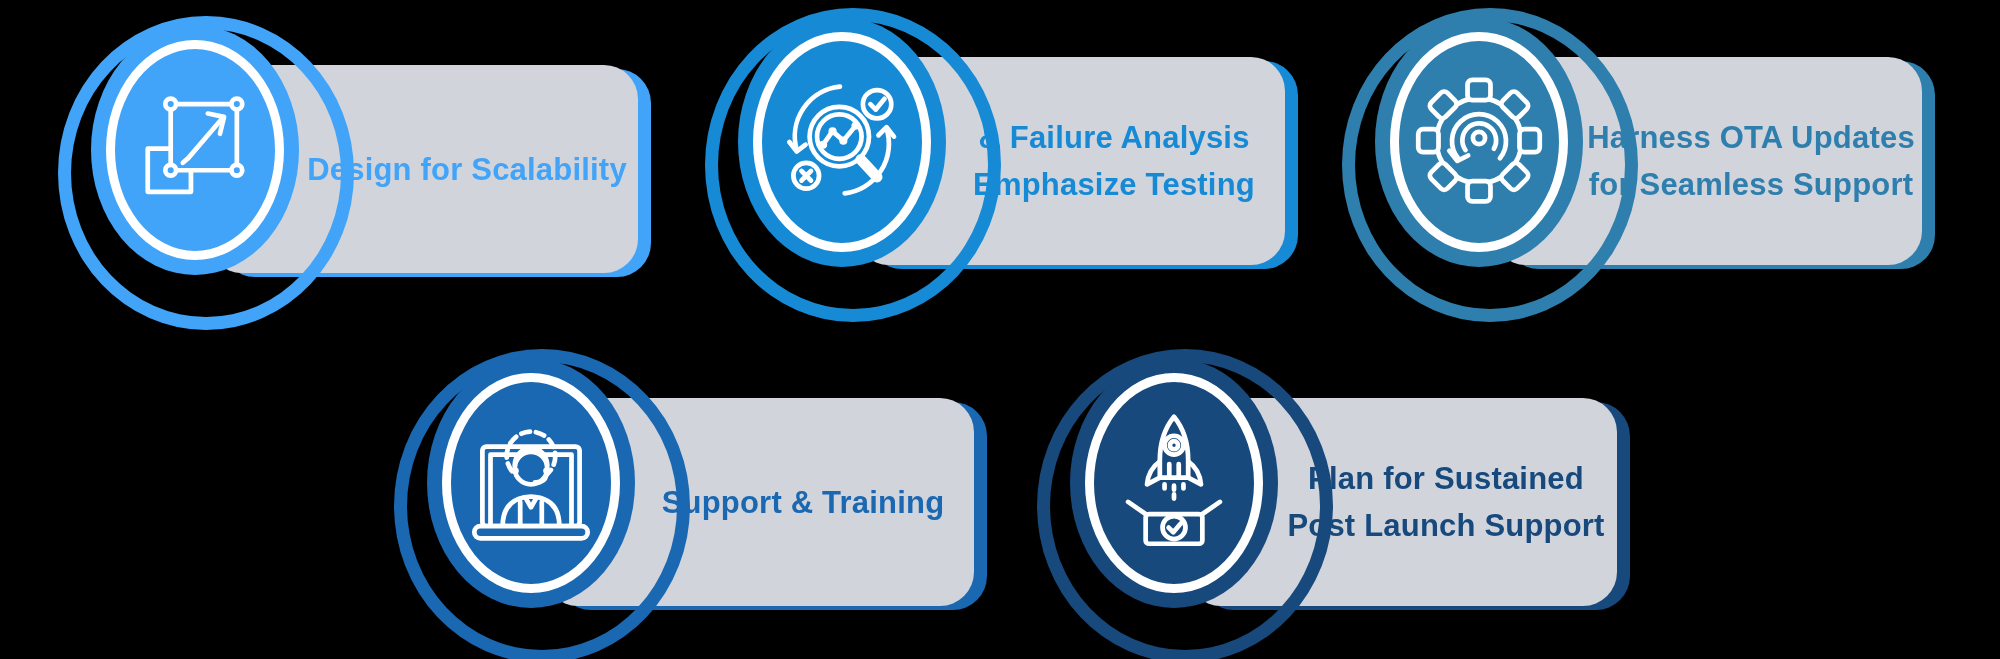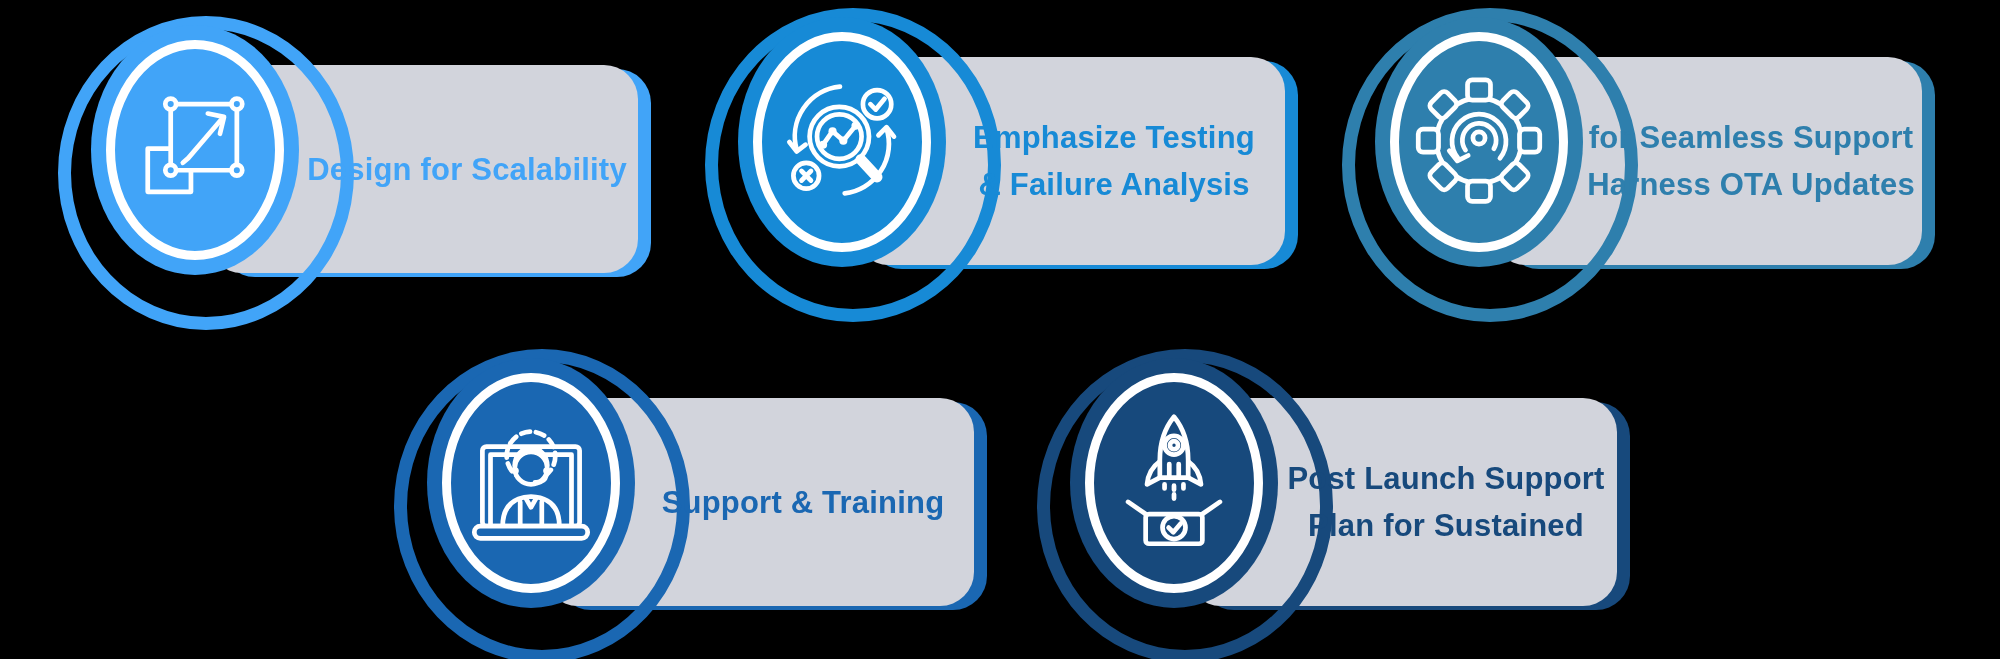--- a/index.html
+++ b/index.html
@@ -94,22 +94,22 @@
       <circle cx="102" cy="118" r="6" class="fillW"></circle>
       <circle cx="120" cy="96" r="6" class="fillW"></circle>
       <path d="M128,146 L152,172" style="stroke-width:16"></path>
       <circle cx="152" cy="64" r="21" class="fillA" style="stroke:#fff"></circle>
       <path d="M142,64 L150,72 L163,56"></path>
       <circle cx="47" cy="170" r="19" class="fillA" style="stroke:#fff"></circle>
       <path d="M40,163 L54,177 M54,163 L40,177"></path>
     </svg>
   </div>
   <div class="label">
+    <div>&amp; Failure Analysis</div>
     <div>Emphasize Testing</div>
-    <div>&amp; Failure Analysis</div>
   </div>
 </div>
 
 <div class="assembly" id="a3" style="--accent: #2E7FAD;">
   <div class="card-shadow"></div>
   <div class="card"></div>
   <div class="ring"></div>
   <div class="bubble">
     <svg class="icon" viewBox="0 0 200 240">
       <circle cx="100" cy="118" r="63"></circle>
@@ -123,22 +123,22 @@
         <rect x="-17" y="-90" width="34" height="30" rx="7" class="fillA" style="stroke:#fff" transform="translate(100,118) rotate(270)"></rect>
         <rect x="-17" y="-90" width="34" height="30" rx="7" class="fillA" style="stroke:#fff" transform="translate(100,118) rotate(315)"></rect>
       </g>
       <path d="M69,144 A40,40 0 1 1 131,144"></path>
       <path d="M56,133 L68,148 L84,140"></path>
       <path d="M80,132 A25,25 0 1 1 122,130"></path>
       <circle cx="100" cy="114" r="9"></circle>
     </svg>
   </div>
   <div class="label">
+    <div>Harness OTA Updates</div>
     <div>for Seamless Support</div>
-    <div>Harness OTA Updates</div>
   </div>
 </div>
 
 <div class="assembly" id="a4" style="--accent: #1A67B2;">
   <div class="card-shadow"></div>
   <div class="card"></div>
   <div class="ring"></div>
   <div class="bubble">
     <svg class="icon" viewBox="0 0 200 240">
       <circle cx="100" cy="80" r="36" stroke-dasharray="13 9"></circle>
@@ -173,16 +173,16 @@
       <circle cx="100" cy="64" r="6"></circle>
       <path d="M93,92 L93,112 M107,92 L107,112"></path>
       <path d="M86,122 L86,134 M100,124 L100,144 M114,122 L114,134" stroke-dasharray="6 7"></path>
       <path d="M58,166 L32,148 M142,166 L168,148"></path>
       <rect x="58" y="166" width="84" height="44" rx="5" class="fillA" style="stroke:#fff"></rect>
       <circle cx="100" cy="186" r="17" class="fillA" style="stroke:#fff"></circle>
       <path d="M92,186 L99,193 L110,180"></path>
     </svg>
   </div>
   <div class="label">
+    <div>Plan for Sustained</div>
     <div>Post Launch Support</div>
-    <div>Plan for Sustained</div>
   </div>
 </div>
 
 </body></html>

